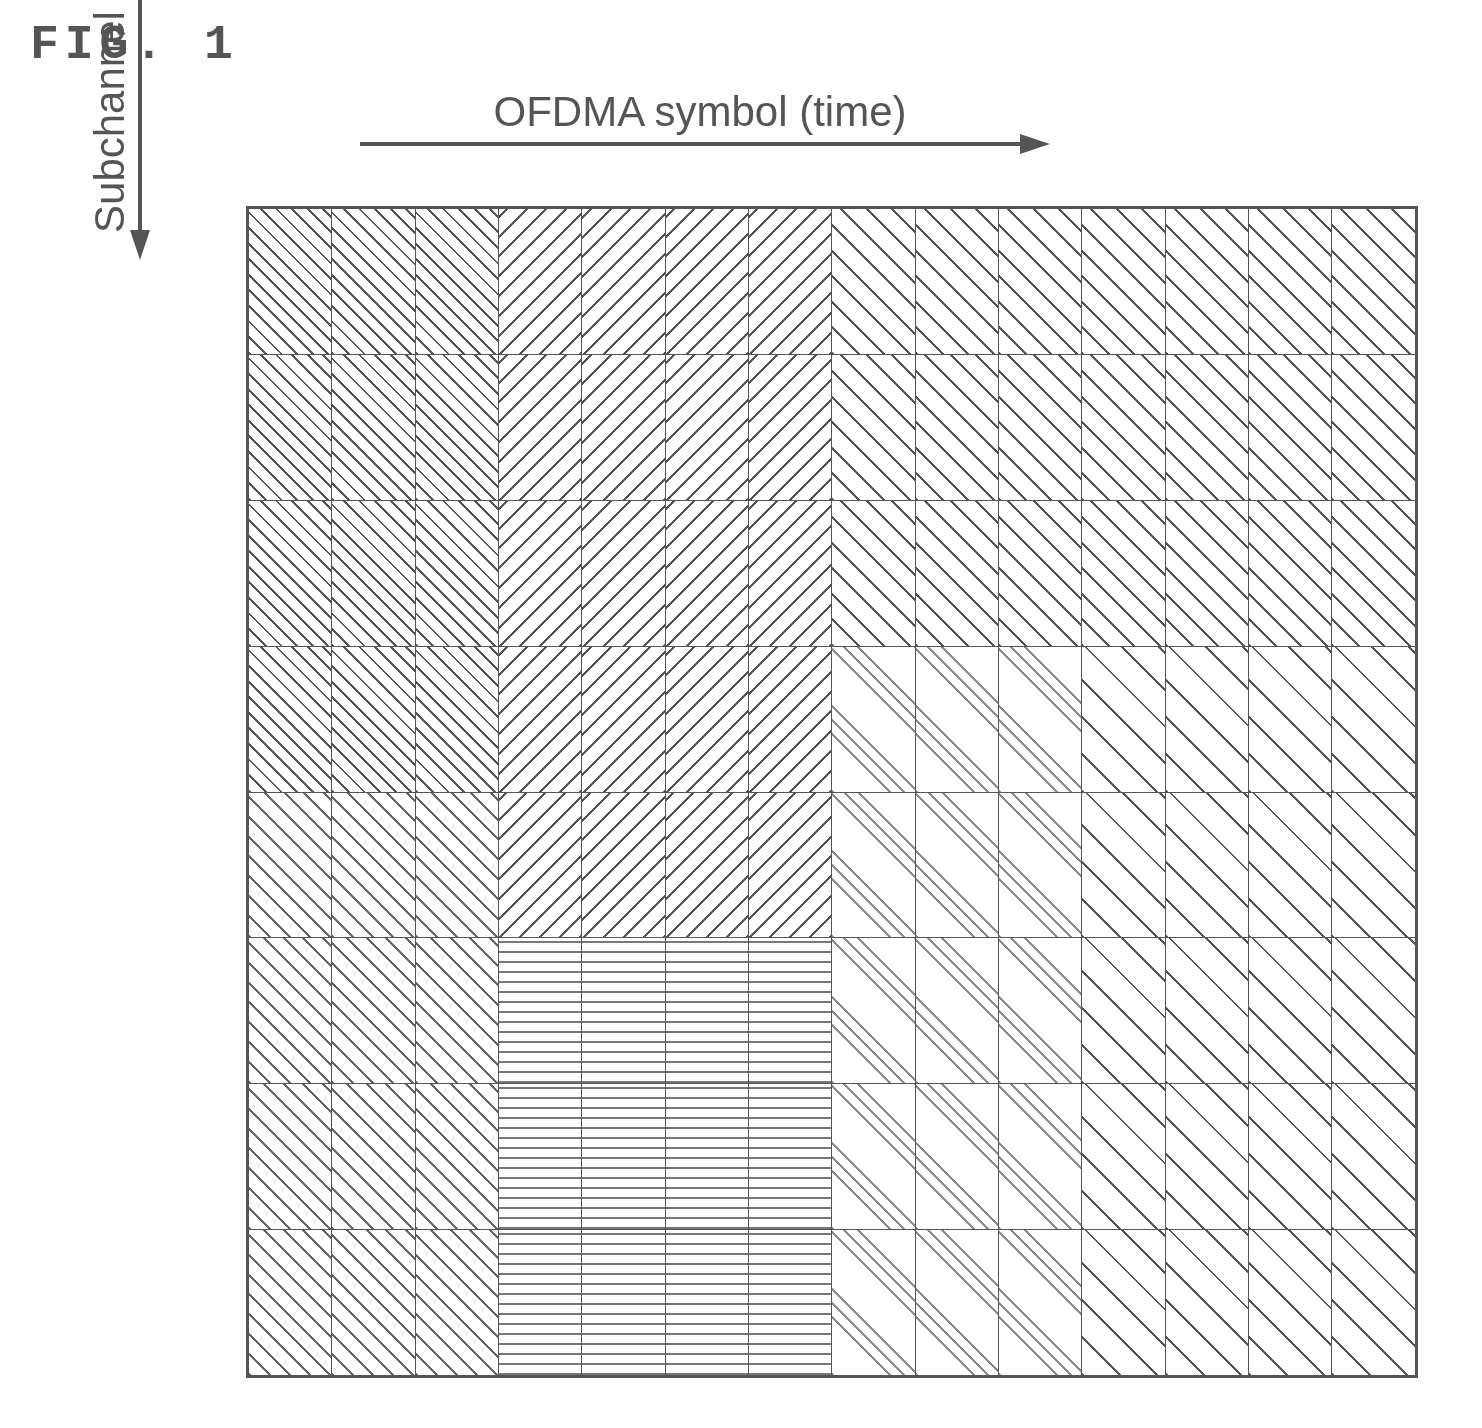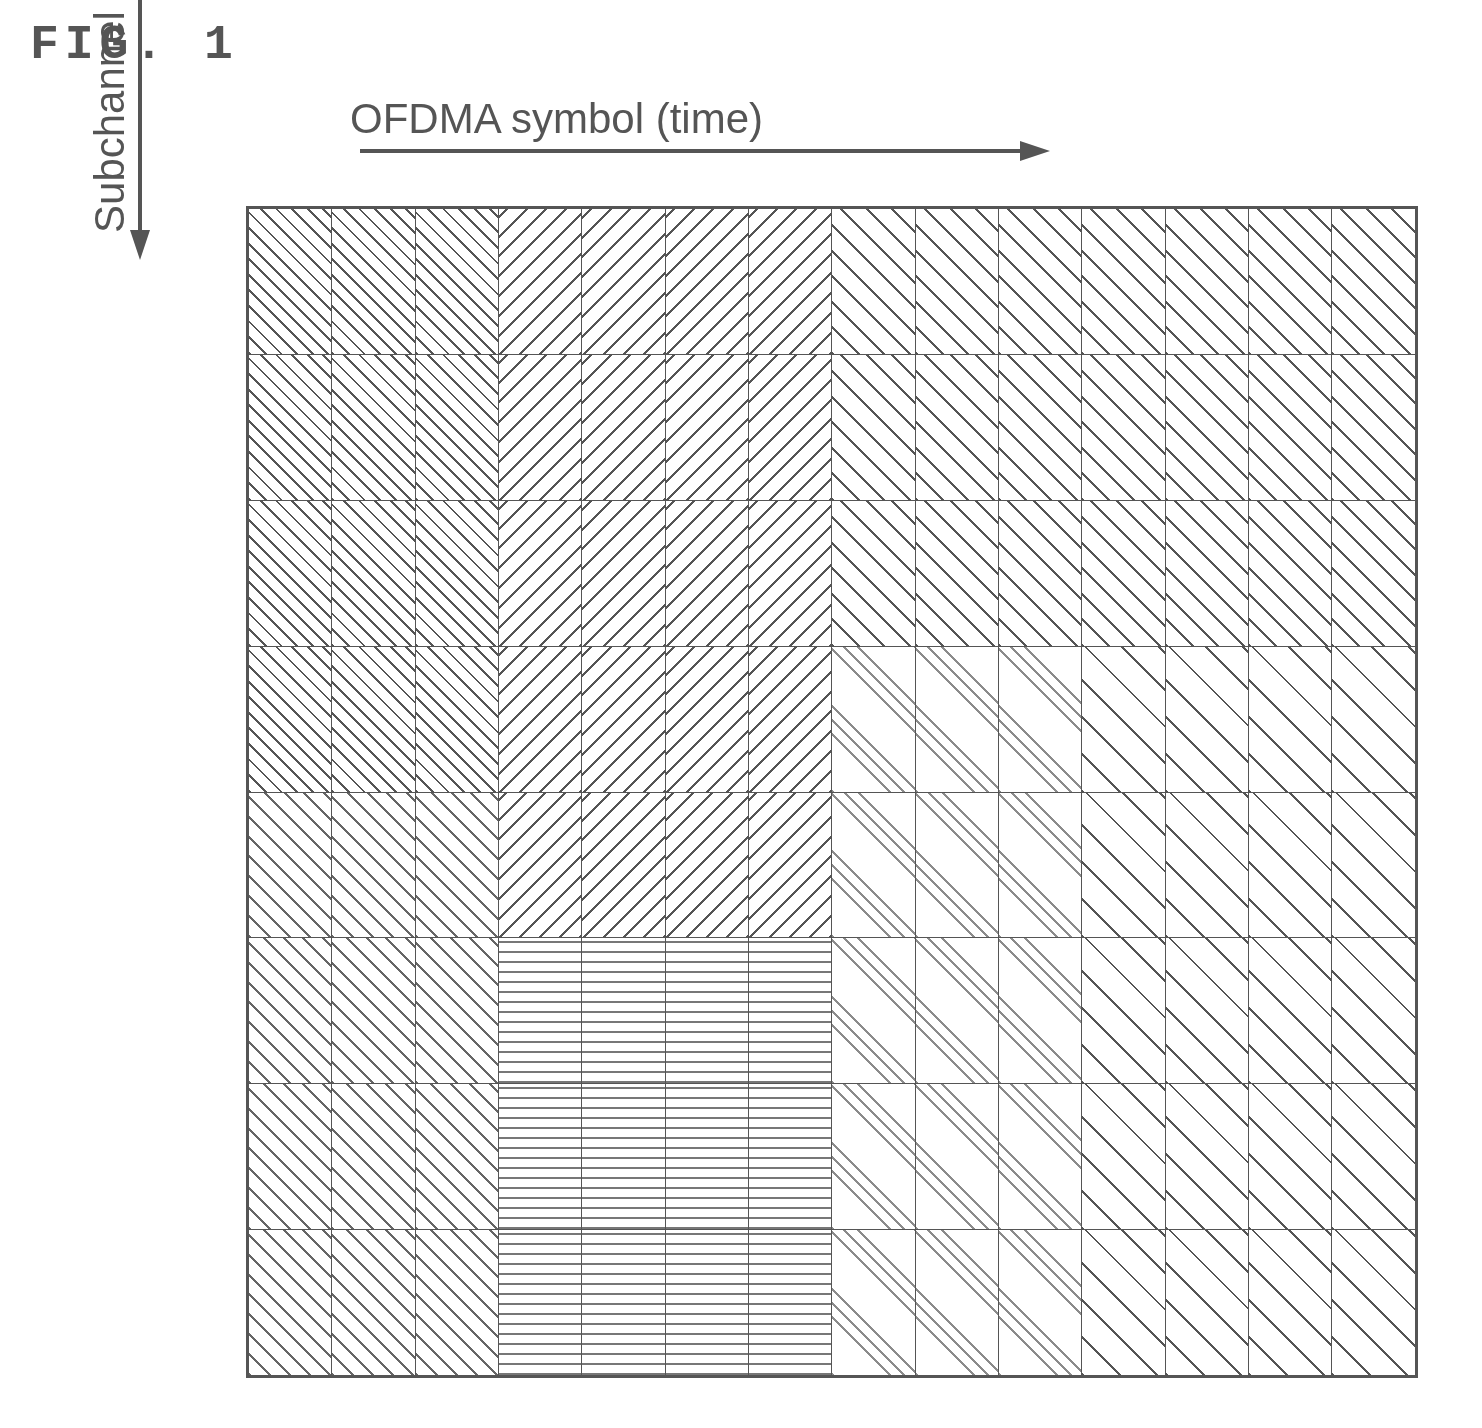--- a/index.html
+++ b/index.html
@@ -16,23 +16,24 @@
     top: 18px;
     left: 30px;
     font-size: 48px;
     font-weight: bold;
     letter-spacing: 6px;
     color: #555;
     font-family: "Courier New", monospace;
   }
   .x-axis-label-wrap {
     position: absolute;
-    top: 95px;
+    top: 88px;
     left: 350px;
     width: 700px;
+    text-align: center;
   }
   .x-axis-label {
     font-family: Arial, Helvetica, sans-serif;
     font-size: 42px;
     color: #555;
   }
   .x-arrow {
     margin-top: -4px;
   }
   .y-axis-label-wrap {

